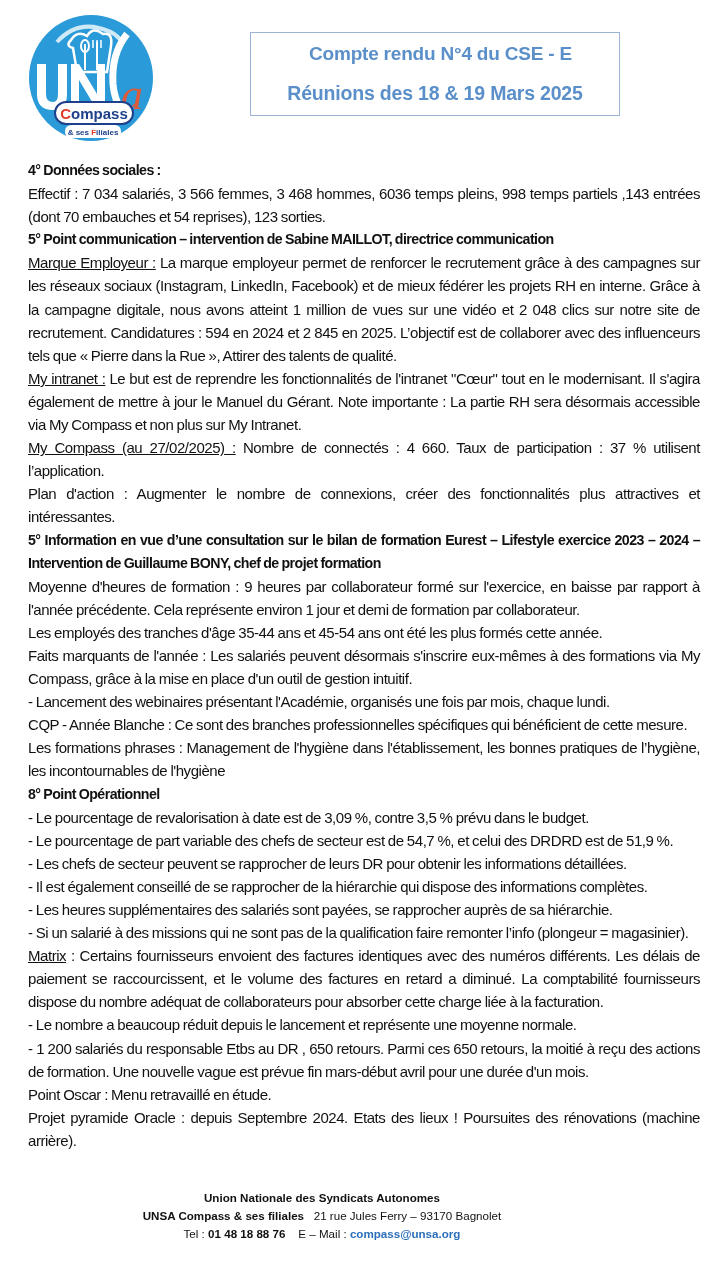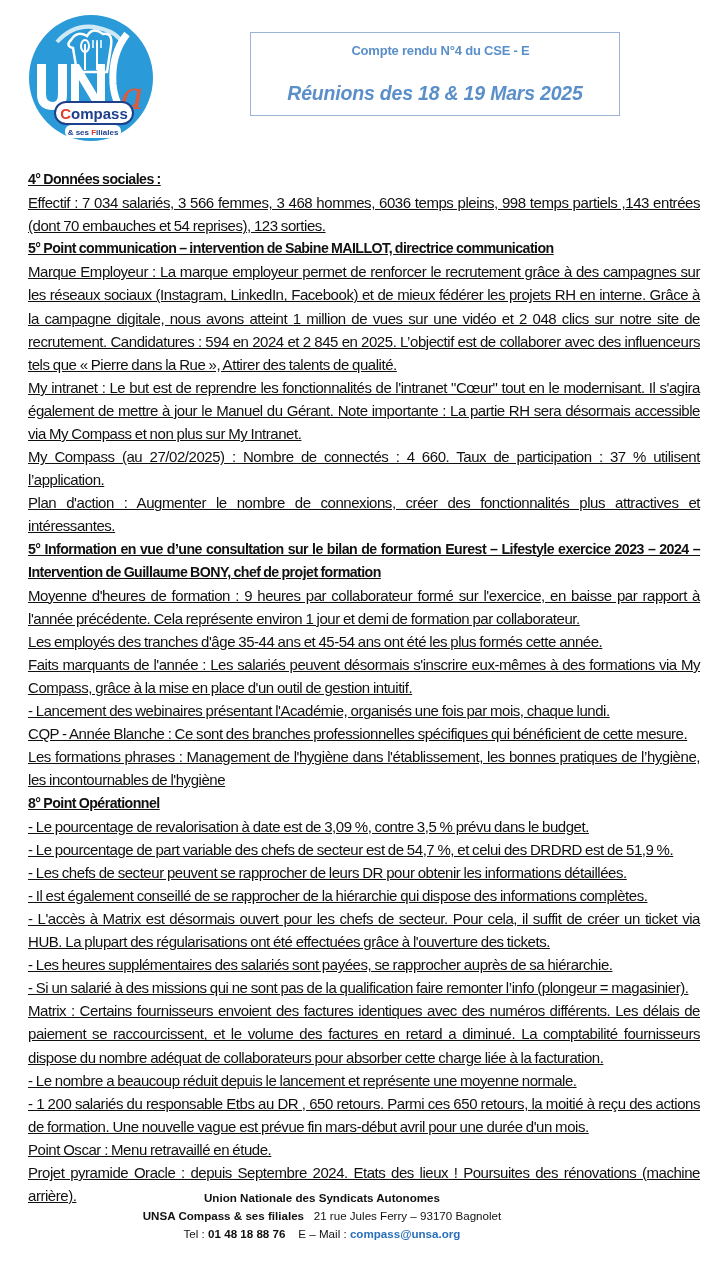--- a/index.html
+++ b/index.html
@@ -32,37 +32,35 @@
       box-sizing: border-box;
       text-align: center;
       font-family: "Liberation Sans", "DejaVu Sans", sans-serif;
       font-weight: bold;
       color: #5b8fc9;
     }
     .title-line1 {
       position: absolute;
       left: 11px; right: 0;
       top: 10px;
-      font-size: 13px;
+      font-size: 19px;
       letter-spacing: -0.2px;
     }
     .title-line2 {
       position: absolute;
       left: 0; right: 0;
       top: 49px;
       font-size: 19.5px;
       letter-spacing: -0.2px;
-      font-style: italic;
     }
     .content {
       position: absolute;
       left: 28px;
-      top: 168px;
+      top: 159px;
       width: 672px;
-      text-decoration: underline;
     }
     .para {
       font-size: 15px;
       line-height: 23.1px;
       text-align: justify;
       letter-spacing: -0.45px;
       word-spacing: -0.5px;
       margin: 0;
     }
     .heading {
@@ -144,21 +142,20 @@
   <p class="para">Faits marquants de l'année : Les salariés peuvent désormais s'inscrire eux-mêmes à des formations via My Compass, grâce à la mise en place d'un outil de gestion intuitif.</p>
   <p class="para">- Lancement des webinaires présentant l'Académie, organisés une fois par mois, chaque lundi.</p>
   <p class="para">CQP - Année Blanche : Ce sont des branches professionnelles spécifiques qui bénéficient de cette mesure.</p>
   <p class="para">Les formations phrases : Management de l'hygiène dans l'établissement, les bonnes pratiques de l’hygiène, les incontournables de l'hygiène</p>
 
   <p class="heading">8° Point Opérationnel</p>
   <p class="para">- Le pourcentage de revalorisation à date est de 3,09 %, contre 3,5 % prévu dans le budget.</p>
   <p class="para">- Le pourcentage de part variable des chefs de secteur est de 54,7 %, et celui des DRDRD est de 51,9 %.</p>
   <p class="para">- Les chefs de secteur peuvent se rapprocher de leurs DR pour obtenir les informations détaillées.</p>
   <p class="para">- Il est également conseillé de se rapprocher de la hiérarchie qui dispose des informations complètes.</p>
-  <p class="para">- L'accès à Matrix est désormais ouvert pour les chefs de secteur. Pour cela, il suffit de créer un ticket via HUB. La plupart des régularisations ont été effectuées grâce à l'ouverture des tickets.</p>
   <p class="para">- Les heures supplémentaires des salariés sont payées, se rapprocher auprès de sa hiérarchie.</p>
   <p class="para">- Si un salarié à des missions qui ne sont pas de la qualification faire remonter l’info (plongeur = magasinier).</p>
   <p class="para"><span class="u">Matrix</span><span> : Certains fournisseurs envoient des factures identiques avec des numéros différents. Les délais de paiement se raccourcissent, et le volume des factures en retard a diminué. La comptabilité fournisseurs dispose du nombre adéquat de collaborateurs pour absorber cette charge liée à la facturation.</span></p>
   <p class="para">- Le nombre a beaucoup réduit depuis le lancement et représente une moyenne normale.</p>
   <p class="para">- 1 200 salariés du responsable Etbs au DR , 650 retours. Parmi ces 650 retours, la moitié à reçu des actions de formation. Une nouvelle vague est prévue fin mars-début avril pour une durée d'un mois.</p>
   <p class="para">Point Oscar : Menu retravaillé en étude.</p>
   <p class="para">Projet pyramide Oracle : depuis Septembre 2024. Etats des lieux ! Poursuites des rénovations (machine arrière).</p>
 </div>
 
 <div class="footer">

